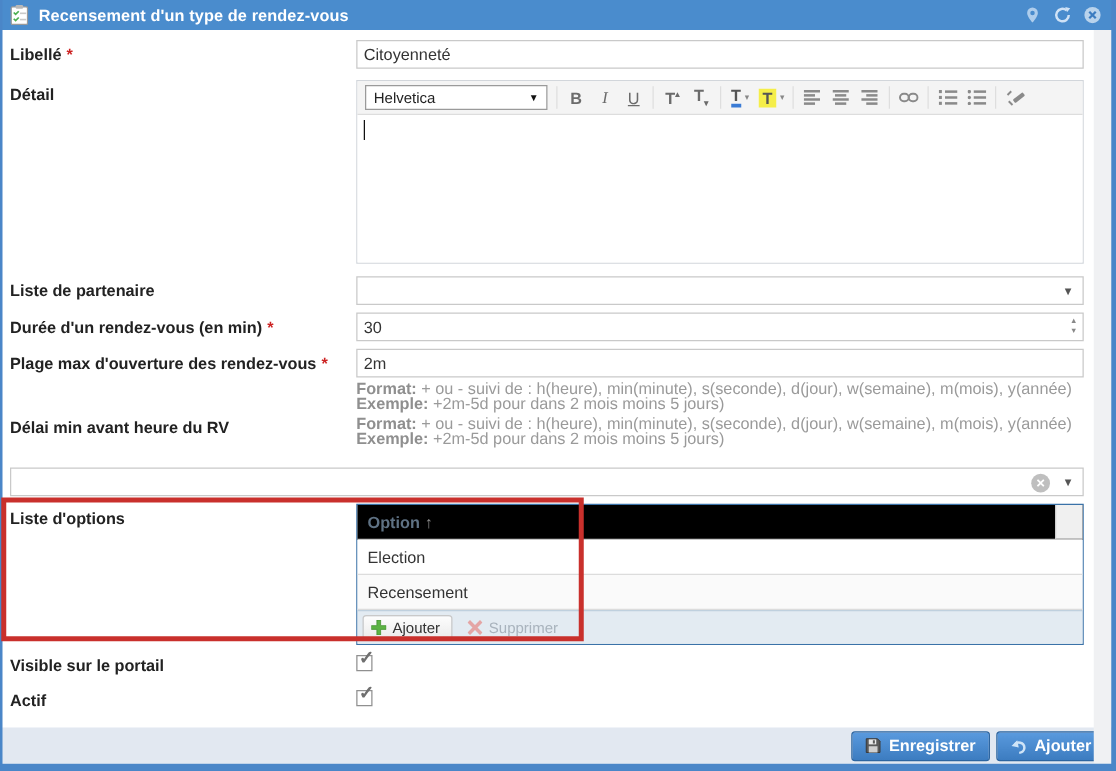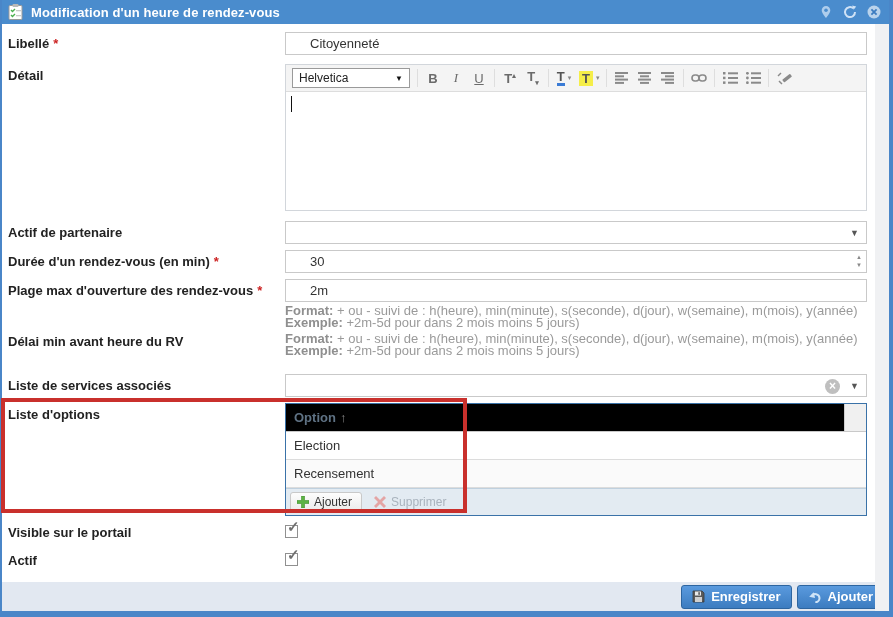--- a/index.html
+++ b/index.html
@@ -15,33 +15,33 @@
   .edge-left { position:absolute; left:0; top:0; bottom:0; width:2px; background:#4a86c8; }
   .edge-right { position:absolute; right:0; top:0; bottom:0; width:4px; background:#4a86c8; }
   .bottomstrip { position:absolute; left:0; right:0; bottom:0; height:6px; background:#4a86c8; }
   .scrollstrip { position:absolute; right:4px; top:24px; bottom:6px; width:14px; background:#f0f1f3; }
 
   
   .row { position:absolute; left:8px; right:26px; display:flex; align-items:flex-start; }
   .lbl { width:277px; font-size:13px; font-weight:bold; color:#222; line-height:23px; flex:0 0 auto; }
   .req { color:#cc2222; margin-left:4px; }
   .fld { flex:1; position:relative; min-width:0; }
-  input.txt { width:100%; height:23px; border:1px solid #c9c9c9; font-family:"Liberation Sans",sans-serif; font-size:13px; color:#333; padding:0 22px 0 24px; background:#fff; outline:none; }
+  input.txt { width:100%; height:23px; border:1px solid #c9c9c9; font-family:"Liberation Sans",sans-serif; font-size:13px; color:#333; padding:0 22px 0 5px; background:#fff; outline:none; }
   .combo { width:100%; height:23px; border:1px solid #c9c9c9; background:#fff; position:relative; }
   .caret { position:absolute; right:7px; top:7px; font-size:8px; color:#666; line-height:8px; }
   .spinner { position:absolute; right:5px; top:3px; display:flex; flex-direction:column; align-items:center; color:#888; }
   .spinner span { font-size:6px; line-height:8px; }
   .clear-circle { position:absolute; right:26px; top:4px; width:15px; height:15px; border-radius:50%; background:#bfbfbf; color:#fff; font-size:12px; line-height:15px; text-align:center; font-weight:bold; }
   .help { font-size:13px; color:#9a9a9a; line-height:12px; margin-top:3px; }
   .help b { color:#8f8f8f; }
 
   
   .editor { border:1px solid #d2d6db; }
   .ed-toolbar { height:27px; background:#f4f4f4; border-bottom:1px solid #ddd; display:flex; align-items:center; padding:0 6px; gap:7px; }
-  .font-select { width:118px; height:20px; background:#fff; border:1px solid #9a9a9a; font-size:12px; color:#222; display:flex; align-items:center; padding:0 6px; position:relative; }
+  .font-select { width:146px; height:20px; background:#fff; border:1px solid #9a9a9a; font-size:12px; color:#222; display:flex; align-items:center; padding:0 6px; position:relative; }
   .font-select .fs-caret { margin-left:auto; font-size:8px; color:#111; }
   .ed-sep { width:1px; height:18px; background:#dedede; flex:0 0 auto; }
   .ed-btn { min-width:16px; height:20px; display:flex; align-items:center; justify-content:center; color:#6b6b6b; font-size:13px; position:relative; cursor:pointer; }
   .ed-btn.b { font-weight:bold; }
   .ed-btn.i { font-style:italic; font-family:"Liberation Serif",serif; }
   .ed-btn.u { text-decoration:underline; }
   .tsize { font-size:13px; font-weight:bold; color:#6b6b6b; }
   .tsize sup, .tsize sub { font-size:7px; }
   .fore-t { font-weight:bold; color:#555; border-bottom:3px solid #3a7bd5; line-height:13px; }
   .back-t { font-weight:bold; color:#555; background:#f5ee49; padding:0 3px; }
@@ -81,21 +81,21 @@
 
   <div class="titlebar">
     <svg class="title-icon" viewBox="0 0 15 16">
       <rect x="1" y="1.5" width="13" height="14" rx="1" fill="#fff" stroke="#9a9a9a"></rect>
       <rect x="4.5" y="0" width="6" height="3" rx="1" fill="#b9b9b9"></rect>
       <path d="M3 6 l1.5 1.5 L7 5" stroke="#4caf50" stroke-width="1.4" fill="none"></path>
       <rect x="8" y="6" width="5" height="1.3" fill="#c9c9c9"></rect>
       <path d="M3 11 l1.5 1.5 L7 10" stroke="#4caf50" stroke-width="1.4" fill="none"></path>
       <rect x="8" y="11" width="5" height="1.3" fill="#c9c9c9"></rect>
     </svg>
-    <span class="title-text">Modification d'un heure de rendez-vous</span>
+    <span class="title-text">Recensement d'un type de rendez-vous</span>
     <div class="title-actions">
       <svg class="tb-ico" viewBox="0 0 14 14">
         <path d="M7 1 a4.3 4.3 0 0 1 4.3 4.3 c0 3 -4.3 7.7 -4.3 7.7 s-4.3-4.7-4.3-7.7 A4.3 4.3 0 0 1 7 1 Z" fill="#aecdec"></path>
         <circle cx="7" cy="5.3" r="1.8" fill="#4a8ccd"></circle>
       </svg>
       <svg class="tb-ico" viewBox="0 0 14 14">
         <path d="M12 7 a5 5 0 1 1 -1.7-3.7" fill="none" stroke="#cfe2f6" stroke-width="2"></path>
         <path d="M9.2 0.5 l4 1 -2.6 3.2 Z" fill="#cfe2f6"></path>
       </svg>
       <svg class="tb-ico" viewBox="0 0 14 14">
@@ -214,21 +214,21 @@
           </div>
         </div>
         <div class="ed-content">
           <div class="cursor-bar"></div>
         </div>
       </div>
     </div>
   </div>
 
   <div class="row" style="top:221px">
-    <div class="lbl"><span>Actif de partenaire</span></div>
+    <div class="lbl"><span>Liste de partenaire</span></div>
     <div class="fld">
       <div class="combo">
         <span class="caret" style="font-size:9px;color:#555">▼</span>
       </div>
     </div>
   </div>
 
   <div class="row" style="top:250px">
     <div class="lbl"><span>Durée d'un rendez-vous (en min)</span><span class="req">*</span></div>
     <div class="fld">
@@ -255,21 +255,20 @@
     <div class="lbl"><span>Délai min avant heure du RV</span></div>
     <div class="fld">
       <div class="help">
         <div><b>Format:</b> <span>+ ou - suivi de : h(heure), min(minute), s(seconde), d(jour), w(semaine), m(mois), y(année)</span></div>
         <div><b>Exemple:</b> <span>+2m-5d pour dans 2 mois moins 5 jours)</span></div>
       </div>
     </div>
   </div>
 
   <div class="row" style="top:374px">
-    <div class="lbl"><span>Liste de services associés</span></div>
     <div class="fld">
       <div class="combo">
         <span class="clear-circle">×</span>
         <span class="caret" style="font-size:9px;color:#555">▼</span>
       </div>
     </div>
   </div>
 
   <div class="row" style="top:403px">
     <div class="lbl"><span>Liste d'options</span></div>

